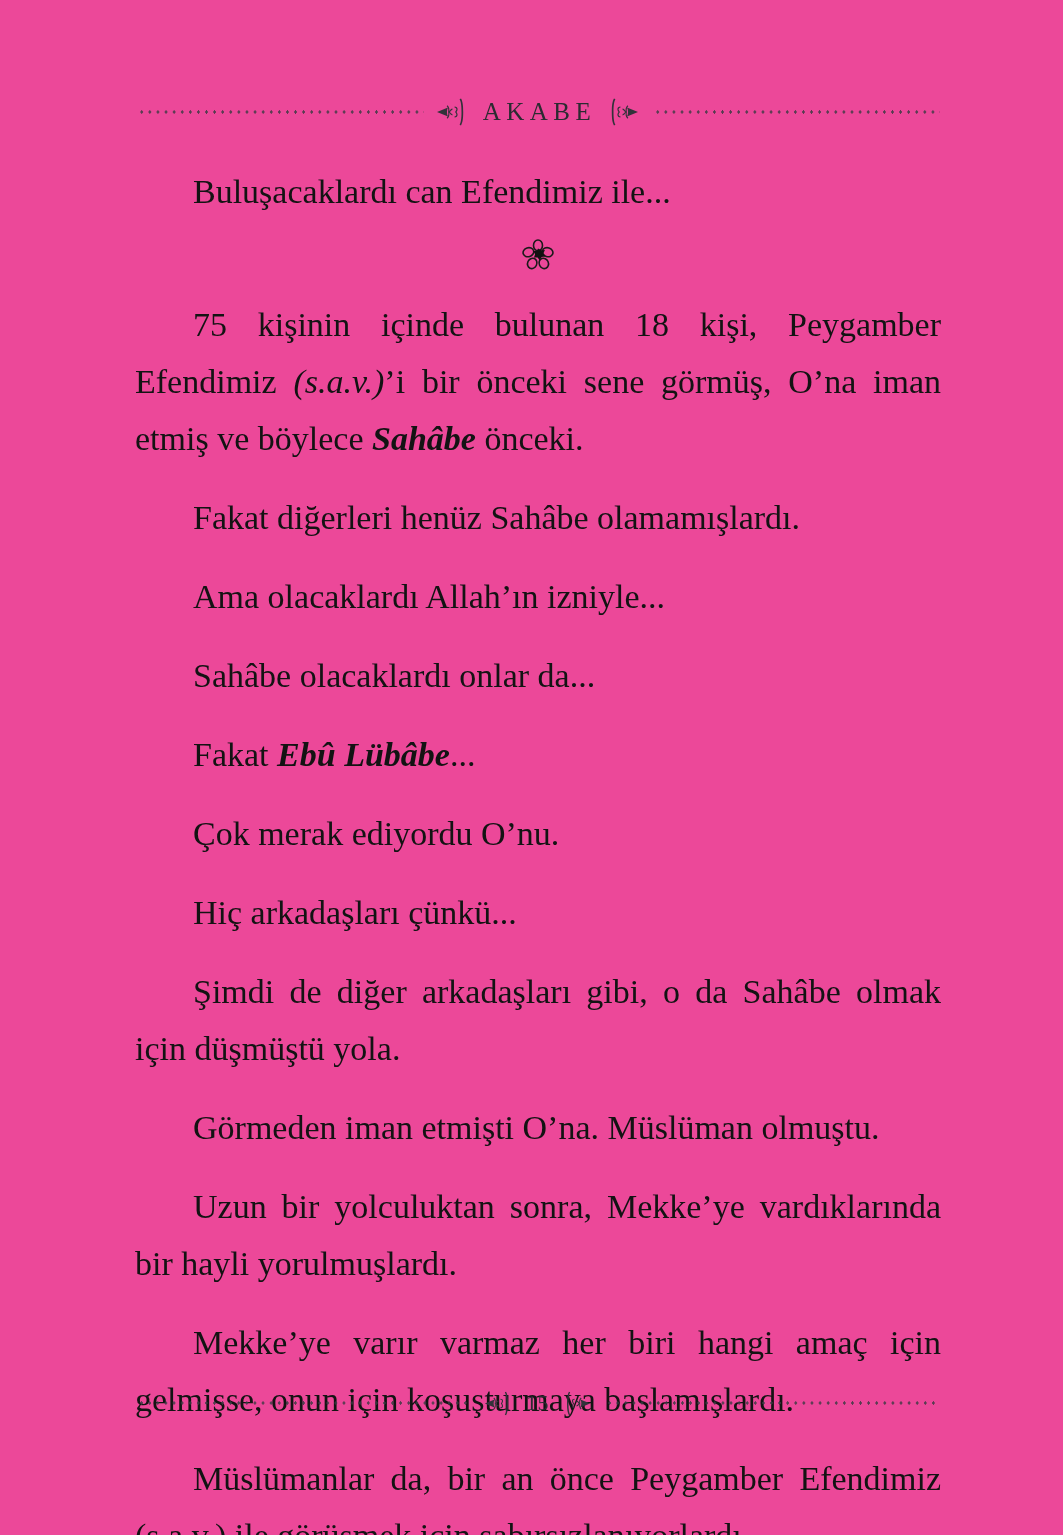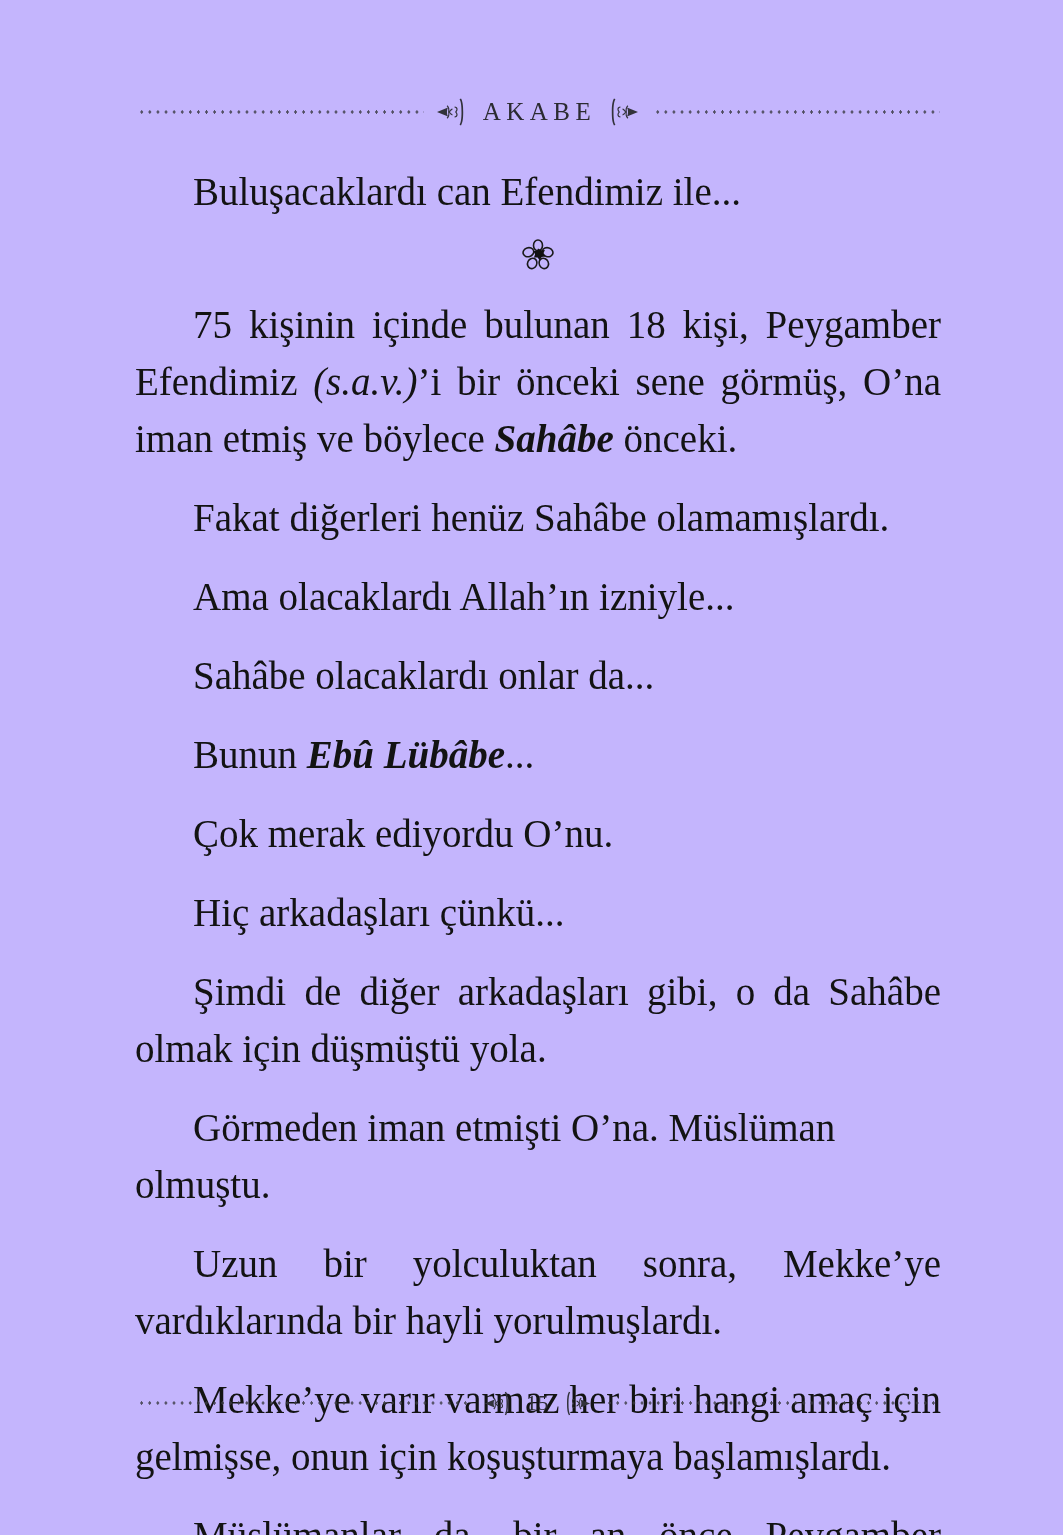--- a/index.html
+++ b/index.html
@@ -5,21 +5,21 @@
   html, body {
     margin: 0;
     padding: 0;
     background: #ffffff;
   }
 
   .page {
     position: relative;
     width: 1063px;
     height: 1535px;
-    background: #c4b5fd;
+    background: #ec4899;
     font-family: "Liberation Serif", "DejaVu Serif", serif;
     color: #000000;
     box-sizing: border-box;
     overflow: hidden;
   }
 
   
   .runner {
     position: absolute;
     left: 135px;
@@ -73,21 +73,21 @@
   
   .content {
     position: absolute;
     left: 135px;
     top: 163px;
     width: 806px;
   }
 
   p.para {
     margin: 0 0 0 0;
-    font-size: 39px;
+    font-size: 34px;
     line-height: 57px;
     color: #131313;
     text-align: justify;
     text-indent: 58px;
     -webkit-hyphens: none;
     hyphens: none;
   }
   p.para.single { text-align: left; }
   p.para + p.para { margin-top: 22px; }
 
@@ -153,21 +153,21 @@
         <circle cx="16.3" cy="16" r="3.1" fill="#111111"></circle>
       </svg>
     </div>
 
     <p class="para"><span>75 kişinin içinde bulunan 18 kişi, Peygamber Efendimiz </span><span class="i">(s.a.v.)</span><span>’i bir önceki sene görmüş, O’na iman etmiş ve böylece </span><span class="bi">Sahâbe</span><span> önceki.</span></p>
 
     <p class="para single">Fakat diğerleri henüz Sahâbe olamamışlardı.</p>
     <p class="para single">Ama olacaklardı Allah’ın izniyle...</p>
     <p class="para single">Sahâbe olacaklardı onlar da...</p>
 
-    <p class="para single"><span>Bunun </span><span class="bi">Ebû Lübâbe</span><span>...</span></p>
+    <p class="para single"><span>Fakat </span><span class="bi">Ebû Lübâbe</span><span>...</span></p>
 
     <p class="para single">Çok merak ediyordu O’nu.</p>
     <p class="para single">Hiç arkadaşları çünkü...</p>
     <p class="para">Şimdi de diğer arkadaşları gibi, o da Sahâbe olmak için düşmüştü yola.</p>
     <p class="para single">Görmeden iman etmişti O’na. Müslüman olmuştu.</p>
     <p class="para">Uzun bir yolculuktan sonra, Mekke’ye vardıklarında bir hayli yorulmuşlardı.</p>
     <p class="para">Mekke’ye varır varmaz her biri hangi amaç için gelmişse, onun için koşuşturmaya başlamışlardı.</p>
     <p class="para">Müslümanlar da, bir an önce Peygamber Efendimiz (s.a.v.) ile görüşmek için sabırsızlanıyorlardı...</p>
 
   </div>

